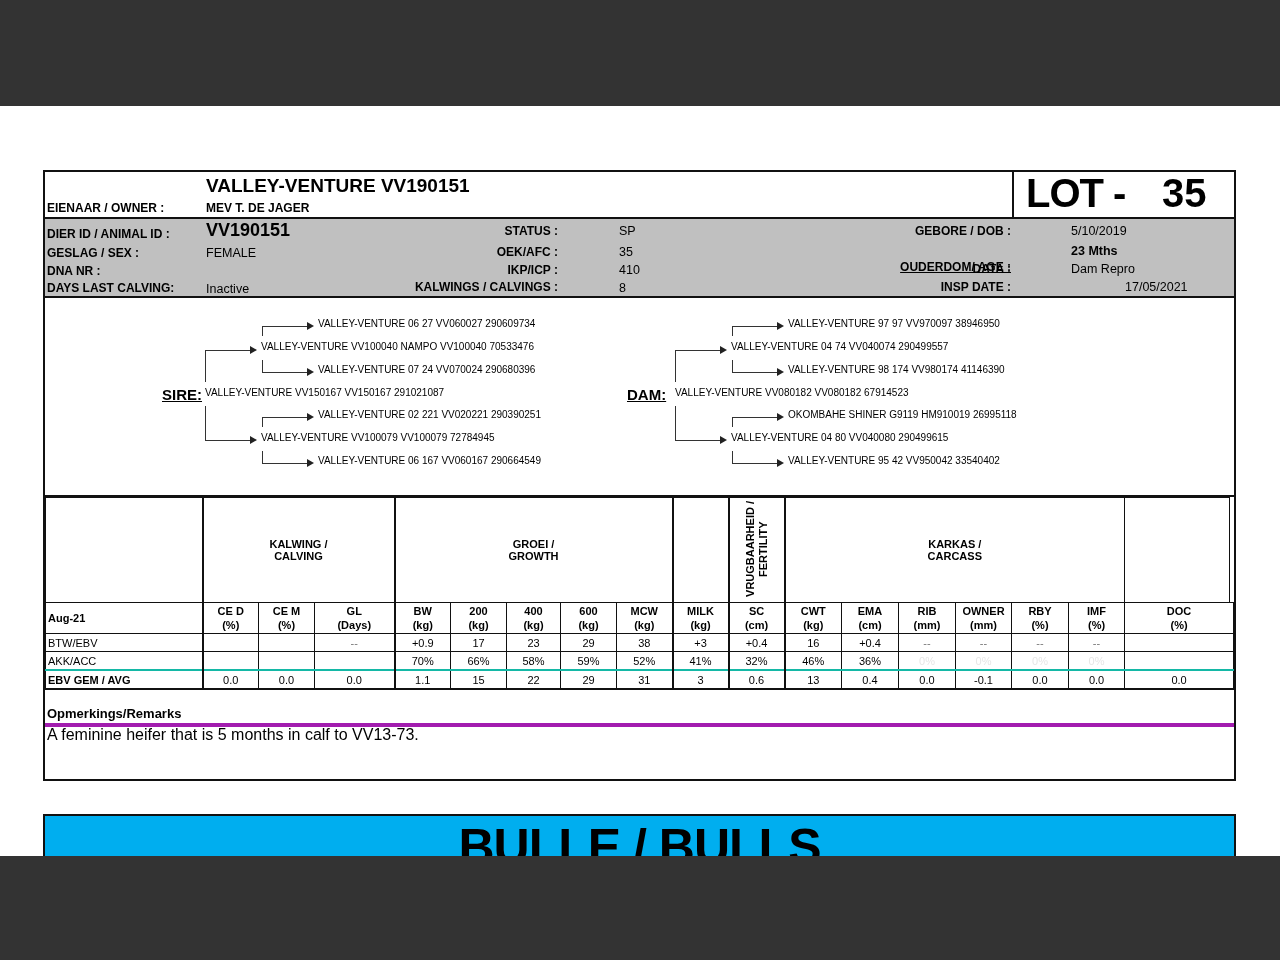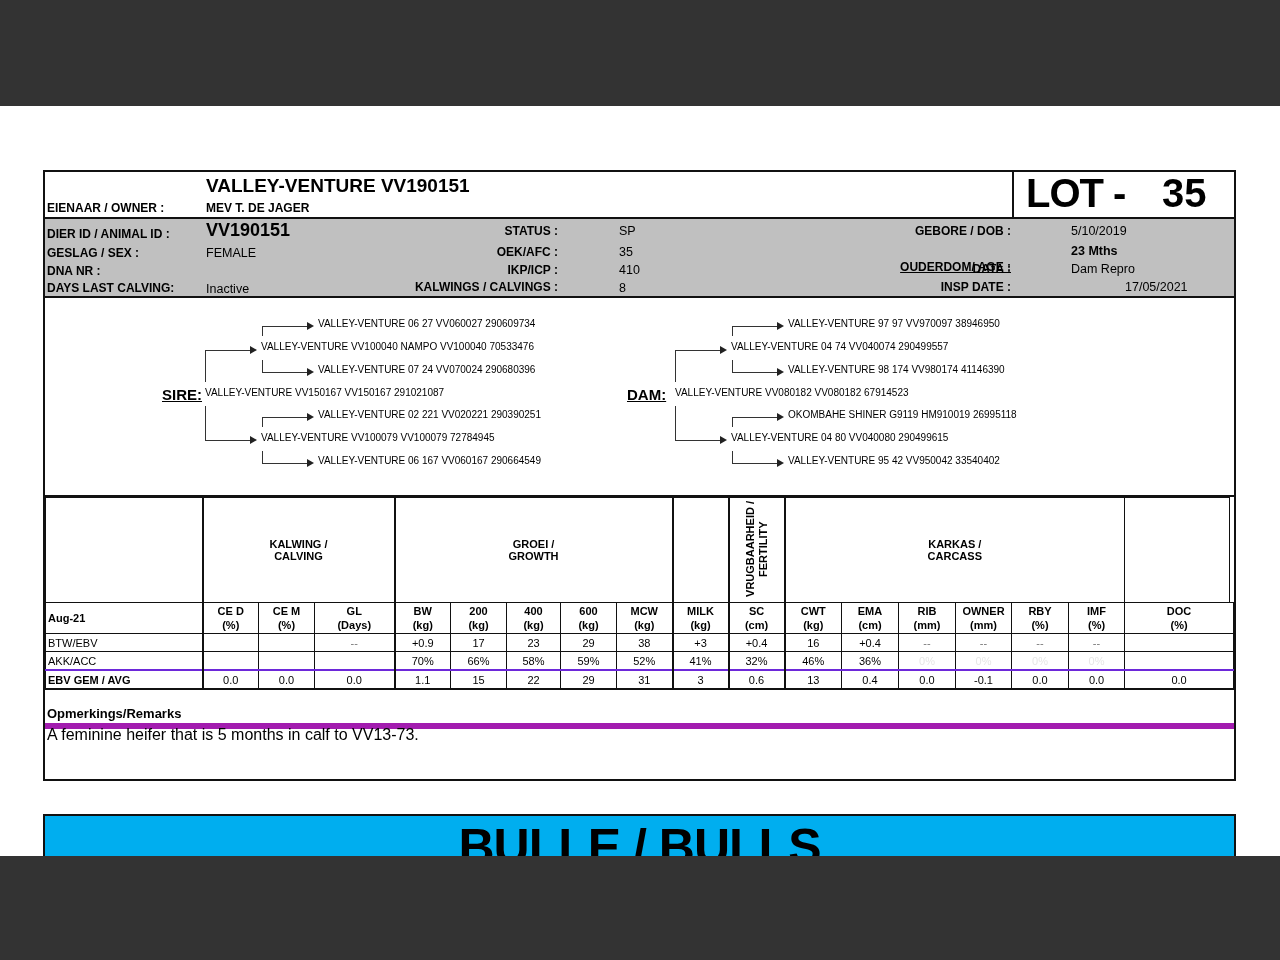--- a/index.html
+++ b/index.html
@@ -26,27 +26,27 @@
   .ped .t { font-size:10px; position:absolute; white-space:nowrap; }
   .ped .key { font-size:15px; font-weight:bold; text-decoration:underline; position:absolute; }
   .ln { position:absolute; background:#333; }
   .arrow { position:absolute; width:0; height:0; border-top:4px solid transparent; border-bottom:4px solid transparent; border-left:7px solid #222; }
 
   table.ebv { position:absolute; left:0; top:325px; border-collapse:collapse; table-layout:fixed; width:1189px; }
   table.ebv td { border:1px solid #111; font-size:11px; text-align:center; padding:0; overflow:hidden; }
   table.ebv tr.grp td { height:104px; font-weight:bold; }
   table.ebv tr.head td { height:30px; font-weight:bold; line-height:14px; border-bottom:1.5px solid #111; }
   table.ebv tr.row td { height:17px; }
-  table.ebv tr.avg td { height:17px; border-top:2px solid #6d28d9; border-bottom:2px solid #111; }
+  table.ebv tr.avg td { height:17px; border-top:2px solid #14b8a6; border-bottom:2px solid #111; }
   table.ebv td.rowlbl { text-align:left; padding-left:2px; }
   .thick-l { border-left:2px solid #111 !important; }
   .faint { color:#e6e6e6; }
   .vert { writing-mode:vertical-rl; transform:rotate(180deg); font-weight:bold; font-size:11px; line-height:13px; display:inline-block; }
 
-  .remarks-h { position:absolute; left:0; top:515px; width:1189px; height:36px; border-bottom:6px solid #a21caf; }
+  .remarks-h { position:absolute; left:0; top:515px; width:1189px; height:36px; border-bottom:4px solid #a21caf; }
   .remarks-h span { position:absolute; left:2px; bottom:2px; font-size:13px; font-weight:bold; }
   .remarks-t { position:absolute; left:2px; top:554px; font-size:16px; }
 
   .bulls { position:absolute; left:43px; top:814px; width:1189px; height:60px; background:#00aeef; border:2px solid #111; z-index:1; }
   .bulls span { position:absolute; left:0; width:100%; text-align:center; top:2px; font-size:50px; font-weight:bold; letter-spacing:-1px; }
 </style>
 </head>
 <body>
 
 <div class="bar-top"></div>

